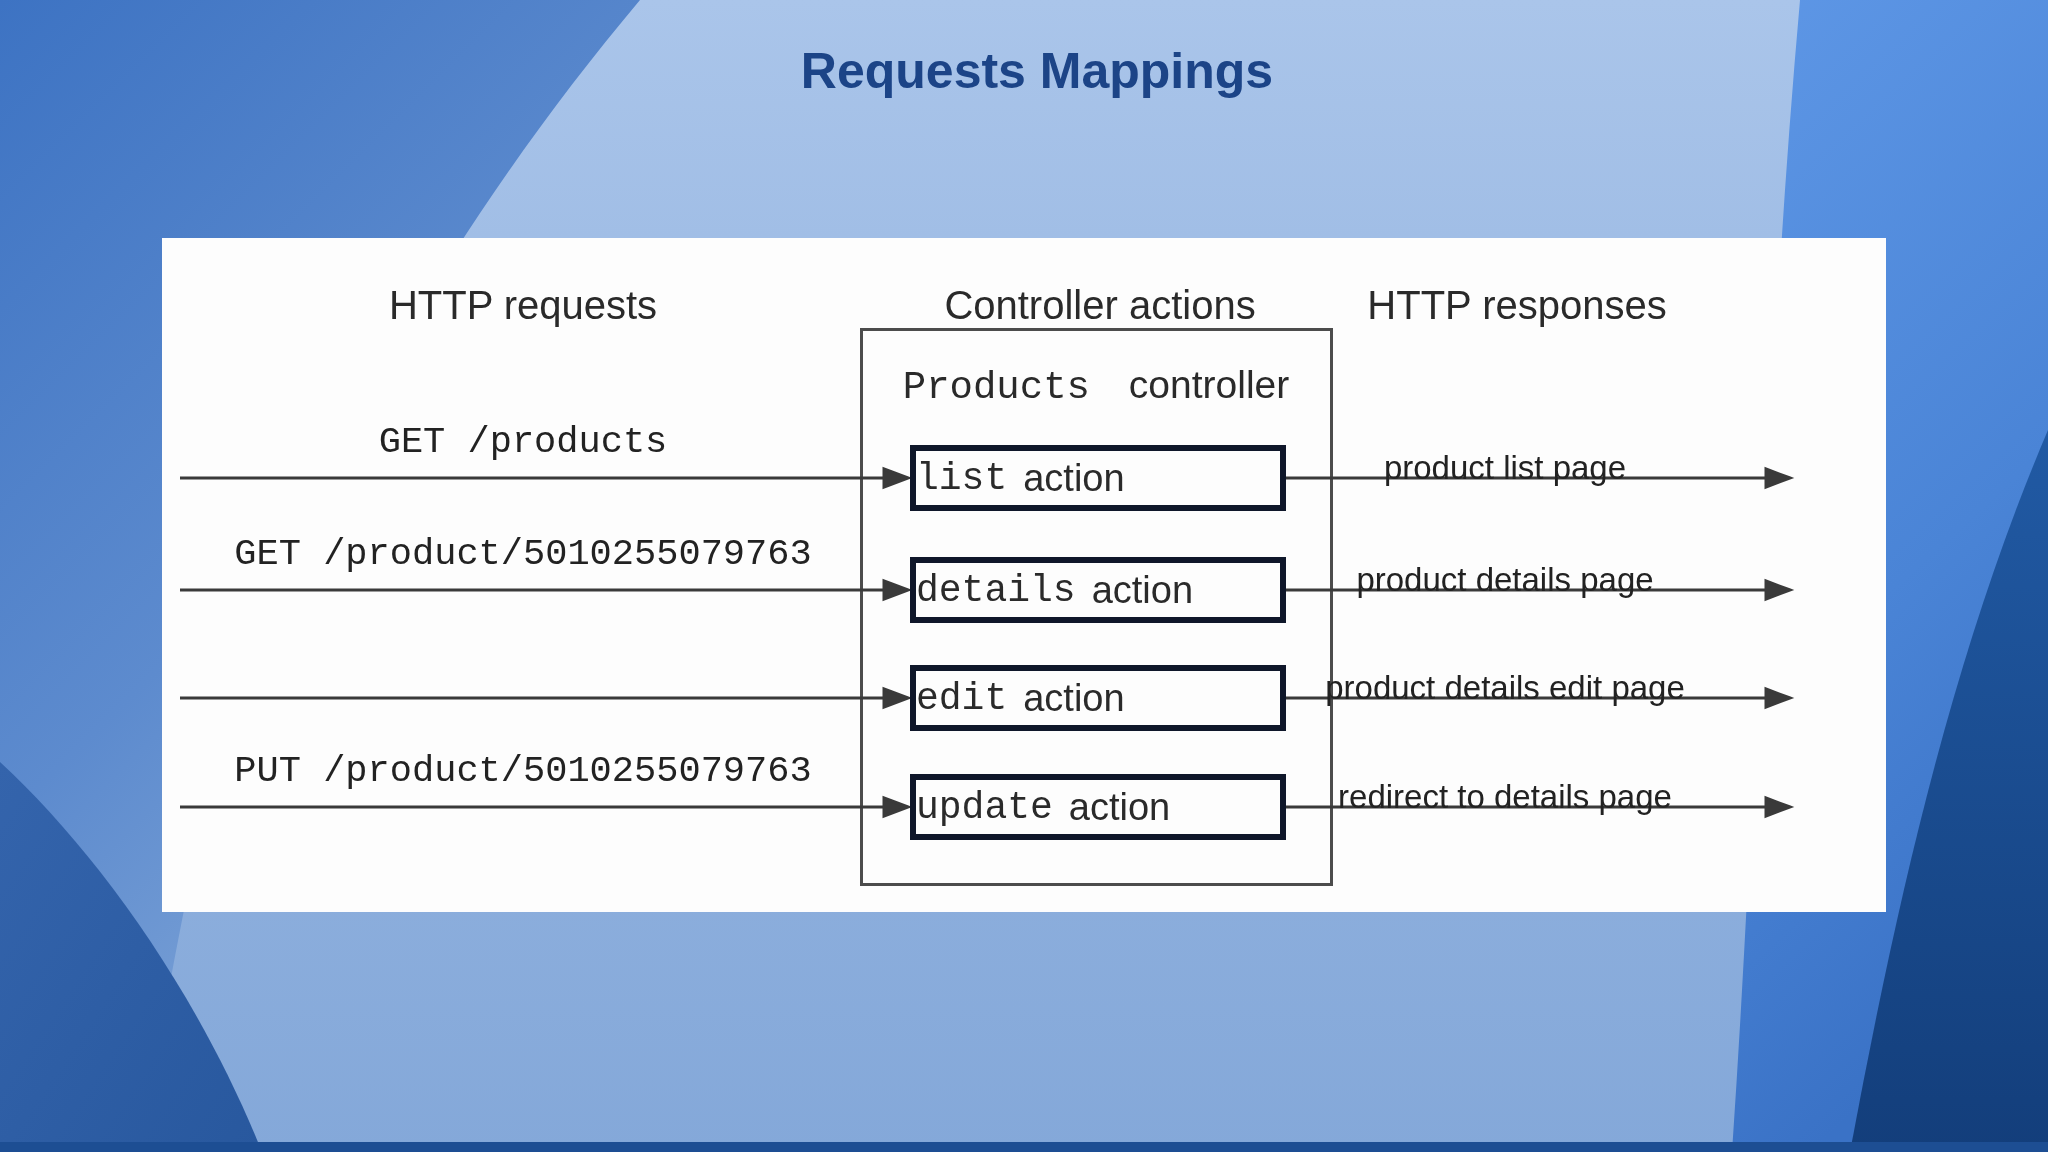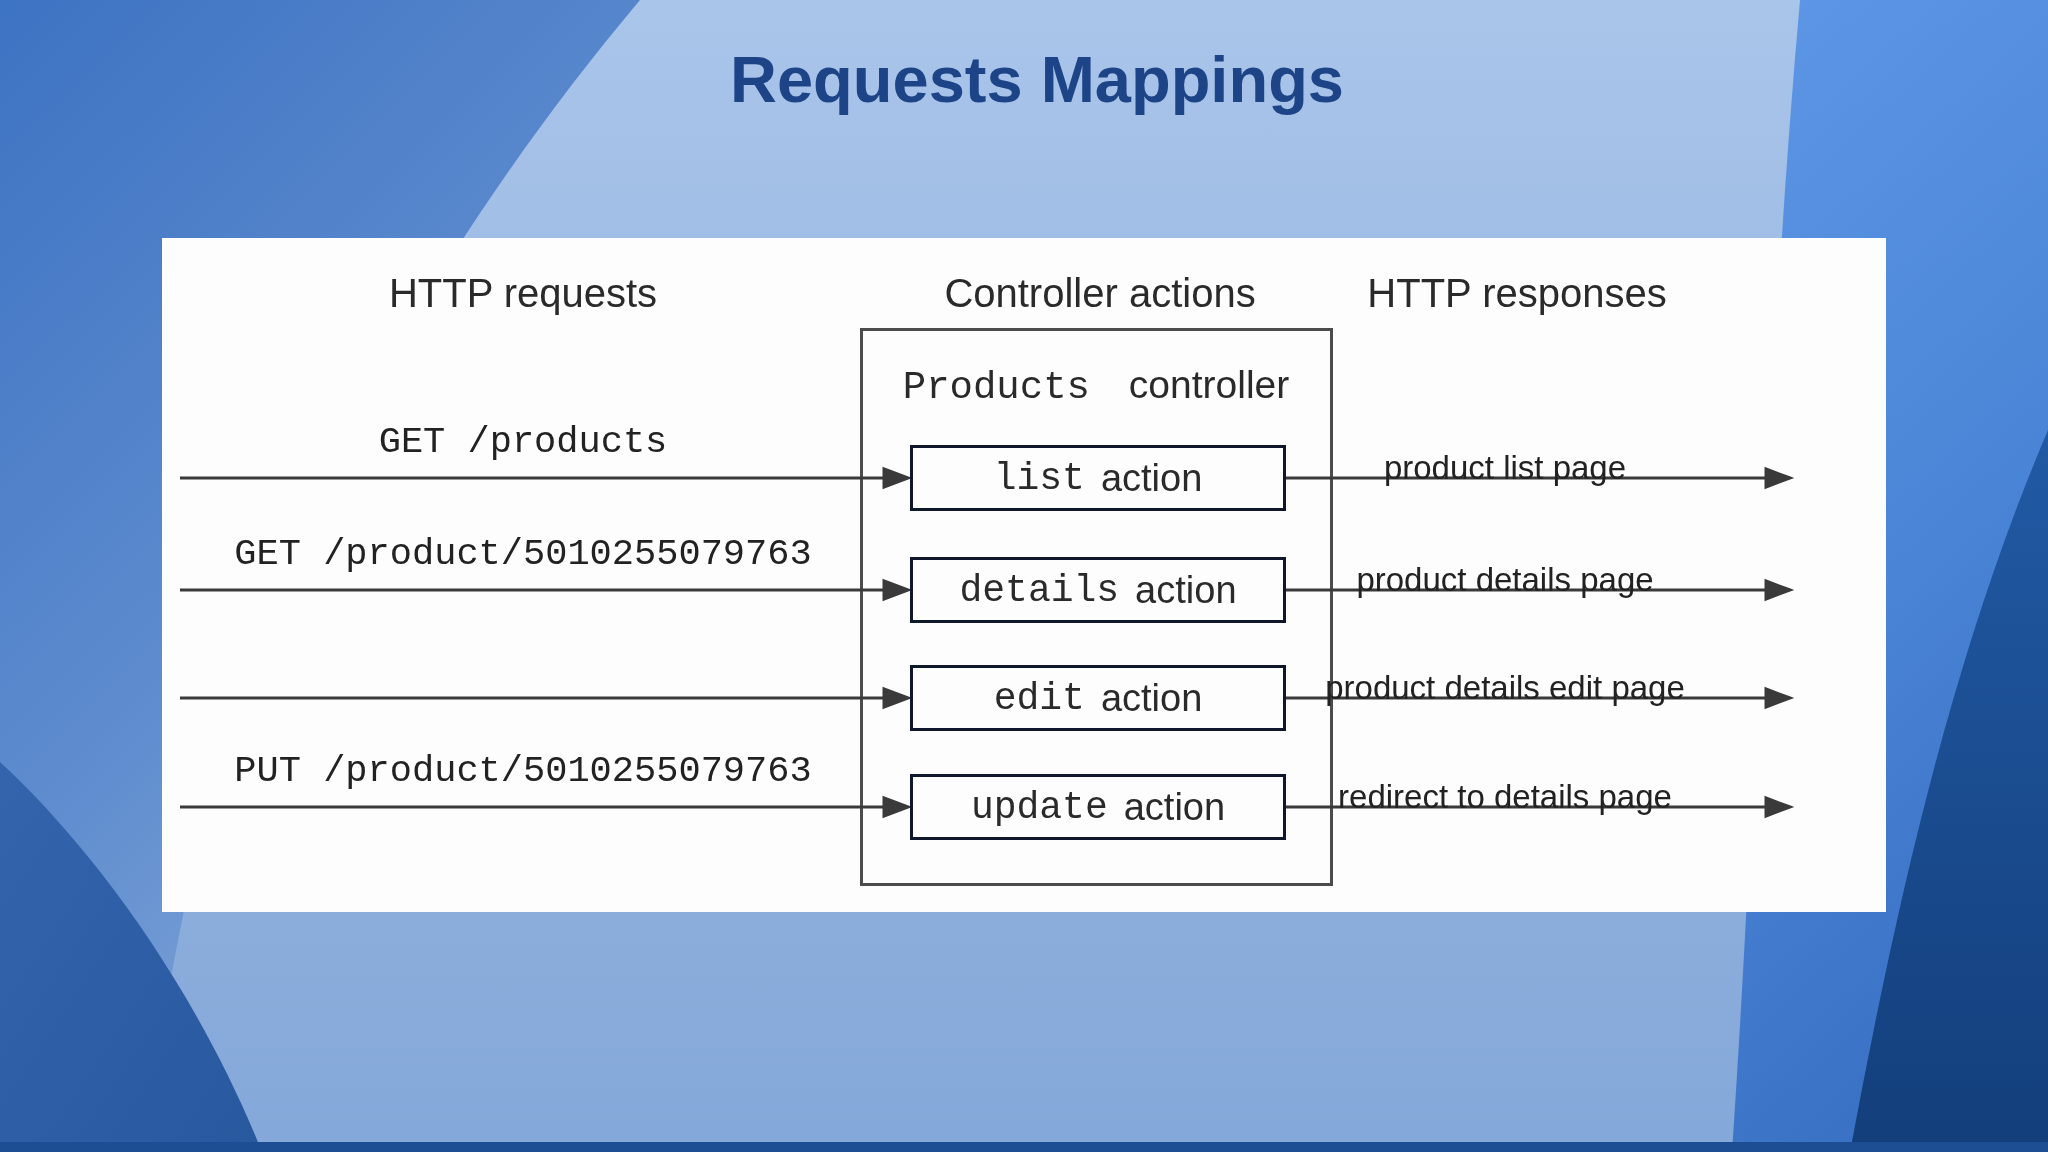--- a/index.html
+++ b/index.html
@@ -3,45 +3,45 @@
 <meta charset="utf-8">
 <style>
   html,body { margin:0; padding:0; background:#6b8fbf; }
   .slide {
     position:relative; width:2048px; height:1152px; overflow:hidden;
     font-family:"Liberation Sans", sans-serif;
   }
   .bg { position:absolute; left:0; top:0; width:2048px; height:1152px; }
   .title {
     position:absolute; top:42px; left:1037px; transform:translateX(-50%);
-    font-size:65px; font-weight:bold; white-space:nowrap;
+    font-size:50px; font-weight:bold; white-space:nowrap;
   }
   .panel {
     position:absolute; left:162px; top:238px; width:1724px; height:674px;
     background:#fdfdfd;
   }
   .hdr {
     position:absolute; transform:translate(-50%,-50%);
-    font-size:40px; color:#2a2a2a; white-space:nowrap;
+    font-size:40px; color:#2a2a2a; white-space:nowrap;margin-top:12px;
   }
   .outer-box {
     position:absolute; left:860px; top:328px; width:473px; height:558px;
     border:3px solid #4c4c4c; background:#fdfdfd; box-sizing:border-box;
   }
   .arrows { position:absolute; left:0; top:0; width:2048px; height:1152px; }
   .ctrl-label {
     position:absolute; left:1096px; top:386px; transform:translate(-50%,-50%);
     font-size:39px; color:#2a2a2a; white-space:nowrap;
   }
   .mono { font-family:"Liberation Mono", monospace; }
   .ctrl-label .mono { margin-right:28px; }
   .abox {
     position:absolute; left:910px; width:376px; height:66px;
-    background:#fdfdfd; border:3px solid #0f172a; box-sizing:border-box;
-    display:flex; align-items:center; justify-content:center;
+    background:#fdfdfd; border:6px solid #0f172a; box-sizing:border-box;
+    display:flex; align-items:center; justify-content:flex-start;
     font-size:38px; color:#2a2a2a; white-space:nowrap;
   }
   .abox .mono { margin-right:16px; }
   .req {
     position:absolute; transform:translate(-50%,-50%);
     font-family:"Liberation Mono", monospace;
     font-size:37px; color:#222; white-space:nowrap;
   }
   .resp {
     position:absolute; transform:translate(-50%,-50%);

